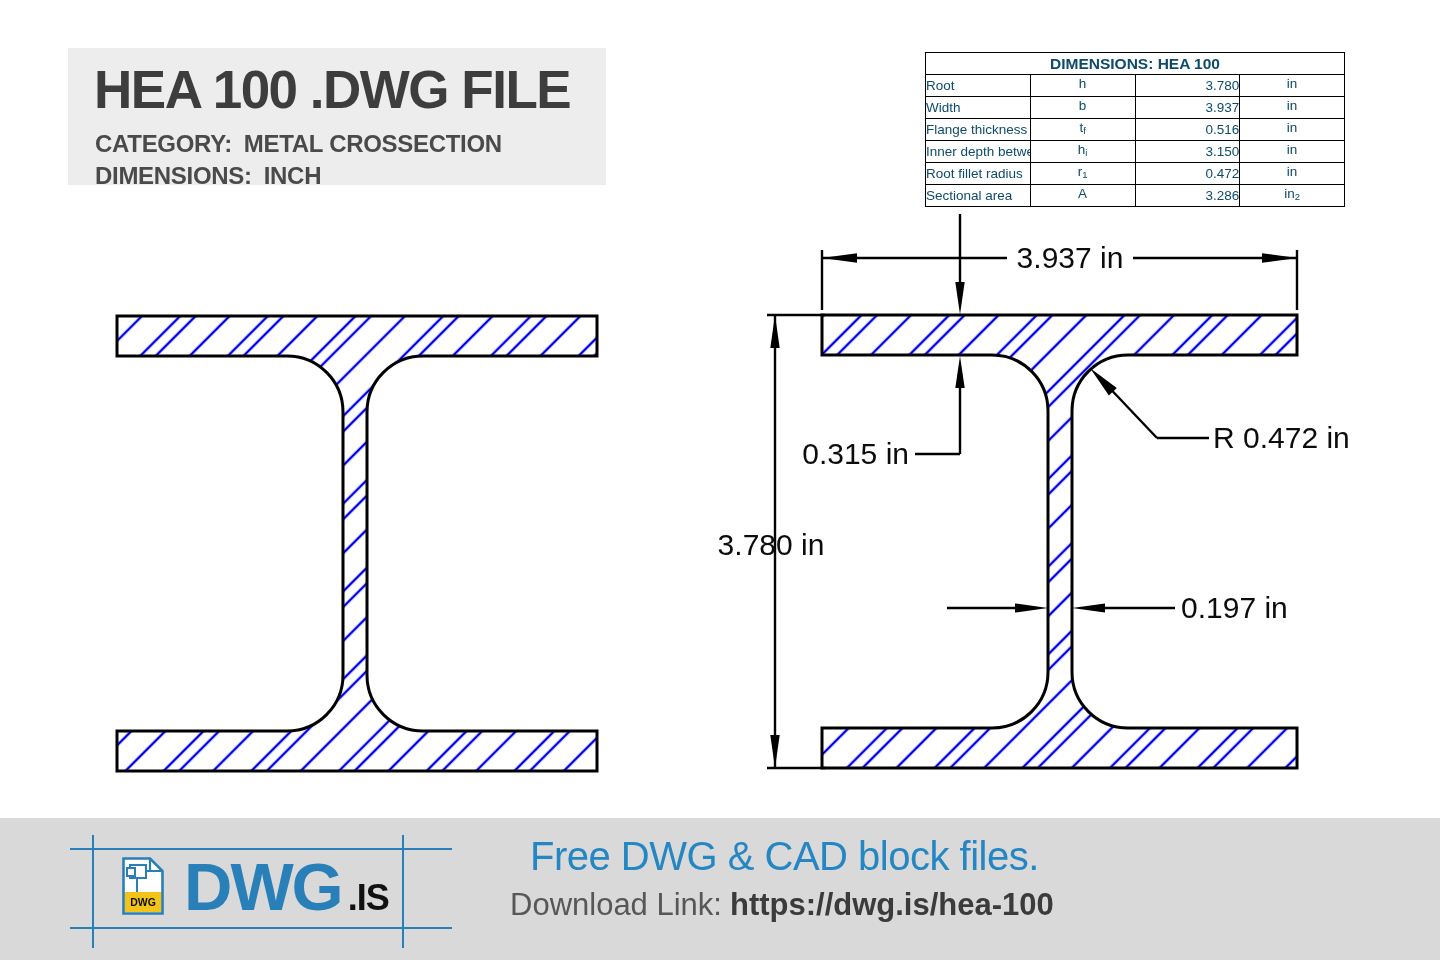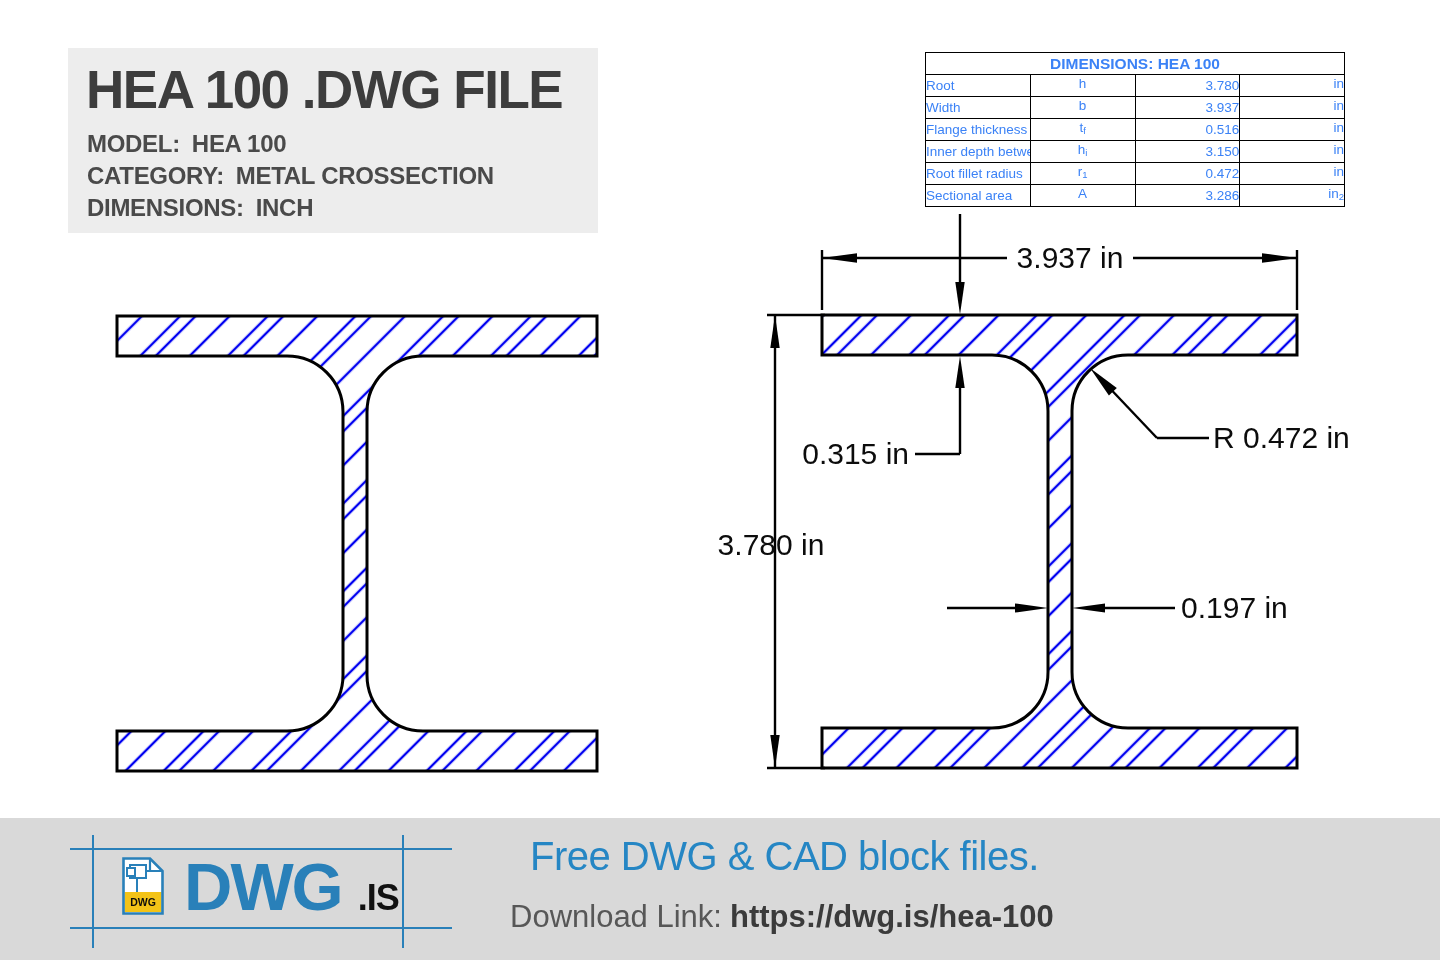--- a/index.html
+++ b/index.html
@@ -1,67 +1,64 @@
 <!DOCTYPE html>
 <html><head>
 <meta charset="utf-8">
 <style>
   html,body{margin:0;padding:0;background:#fff;}
   .page{position:relative;width:1440px;height:960px;background:#ffffff;overflow:hidden;
         font-family:"Liberation Sans",sans-serif;}
 
   
-  .header-card{position:absolute;left:68px;top:48px;width:530px;height:185px;background:#ededed;}
+  .header-card{position:absolute;left:68px;top:48px;width:530px;height:137px;background:#ededed;padding-left:8px;}
   .header-card h1{margin:14px 0 0 18px;font-size:53px;letter-spacing:-1.5px;color:#3d3d3d;
                   font-weight:bold;line-height:1.05;}
   .meta{margin:10px 0 0 19px;}
   .meta-row{font-size:24px;color:#4a4a4a;line-height:32px;font-weight:bold;letter-spacing:-0.3px;}
   .meta-row .meta-value{margin-left:12px;font-weight:bold;}
 
   
   .dims-table{position:absolute;left:925px;top:52px;width:420px;border-collapse:collapse;
-              font-size:13.5px;color:#3b82f6;table-layout:fixed;}
+              font-size:13.5px;color:#0c4a6e;table-layout:fixed;}
   .dims-table th,.dims-table td{border:1px solid #000;padding:0;height:19px;line-height:18px;
               overflow:hidden;white-space:nowrap;}
   .dims-table th{font-size:15.5px;font-weight:bold;height:21px;text-align:center;}
   .c-name{width:223px;text-align:left;padding-left:3px;}
   .c-sym{width:40px;text-align:center;}
   .c-val{width:122px;text-align:right;padding-right:4px;}
-  .c-unit{width:35px;text-align:right;}
+  .c-unit{width:35px;text-align:center;}
   .sub{font-size:9.5px;vertical-align:-2px;}
 
   
   .svg-abs{position:absolute;}
   svg text{font-family:"Liberation Sans",sans-serif;fill:#0c0c0c;}
 
   
   .footer{position:absolute;left:0;top:818px;width:1440px;height:142px;background:#d9d9d9;}
   .bp-line{position:absolute;background:#2980b9;}
   .bp-v{width:2px;}
   .bp-h{height:2px;}
   .logo-icon{position:absolute;left:122px;top:39px;}
   .logo-text{position:absolute;left:184px;top:34px;display:flex;align-items:baseline;height:70px;}
   .brand{font-size:67px;font-weight:bold;color:#2980b9;letter-spacing:-2px;line-height:70px;}
-  .brand-suffix{font-size:36px;font-weight:bold;color:#111111;letter-spacing:-1px;margin-left:16px;}
+  .brand-suffix{font-size:36px;font-weight:bold;color:#111111;letter-spacing:-1px;margin-left:6px;}
   .footer-copy{position:absolute;left:510px;top:14px;}
   .tagline{font-size:40px;color:#2586c4;letter-spacing:-0.5px;line-height:48px;margin-left:20px;}
-  .download{font-size:31px;color:#575757;line-height:42px;margin-top:16px;}
+  .download{font-size:31px;color:#575757;line-height:42px;margin-top:4px;}
   .download .url{font-weight:bold;color:#3b3b3b;margin-left:8px;}
 </style>
 </head>
 <body>
 
 <div class="page">
 
   <div class="header-card">
     <h1>HEA 100 .DWG FILE</h1>
     <div class="meta">
-      <div class="meta-row">
-        <span class="meta-label">MODEL:</span><span class="meta-value">HEA 100</span>
-      </div>
       <div class="meta-row">
         <span class="meta-label">CATEGORY:</span><span class="meta-value">METAL CROSSECTION</span>
       </div>
       <div class="meta-row">
         <span class="meta-label">DIMENSIONS:</span><span class="meta-value">INCH</span>
       </div>
     </div>
   </div>
 
   <table class="dims-table">

